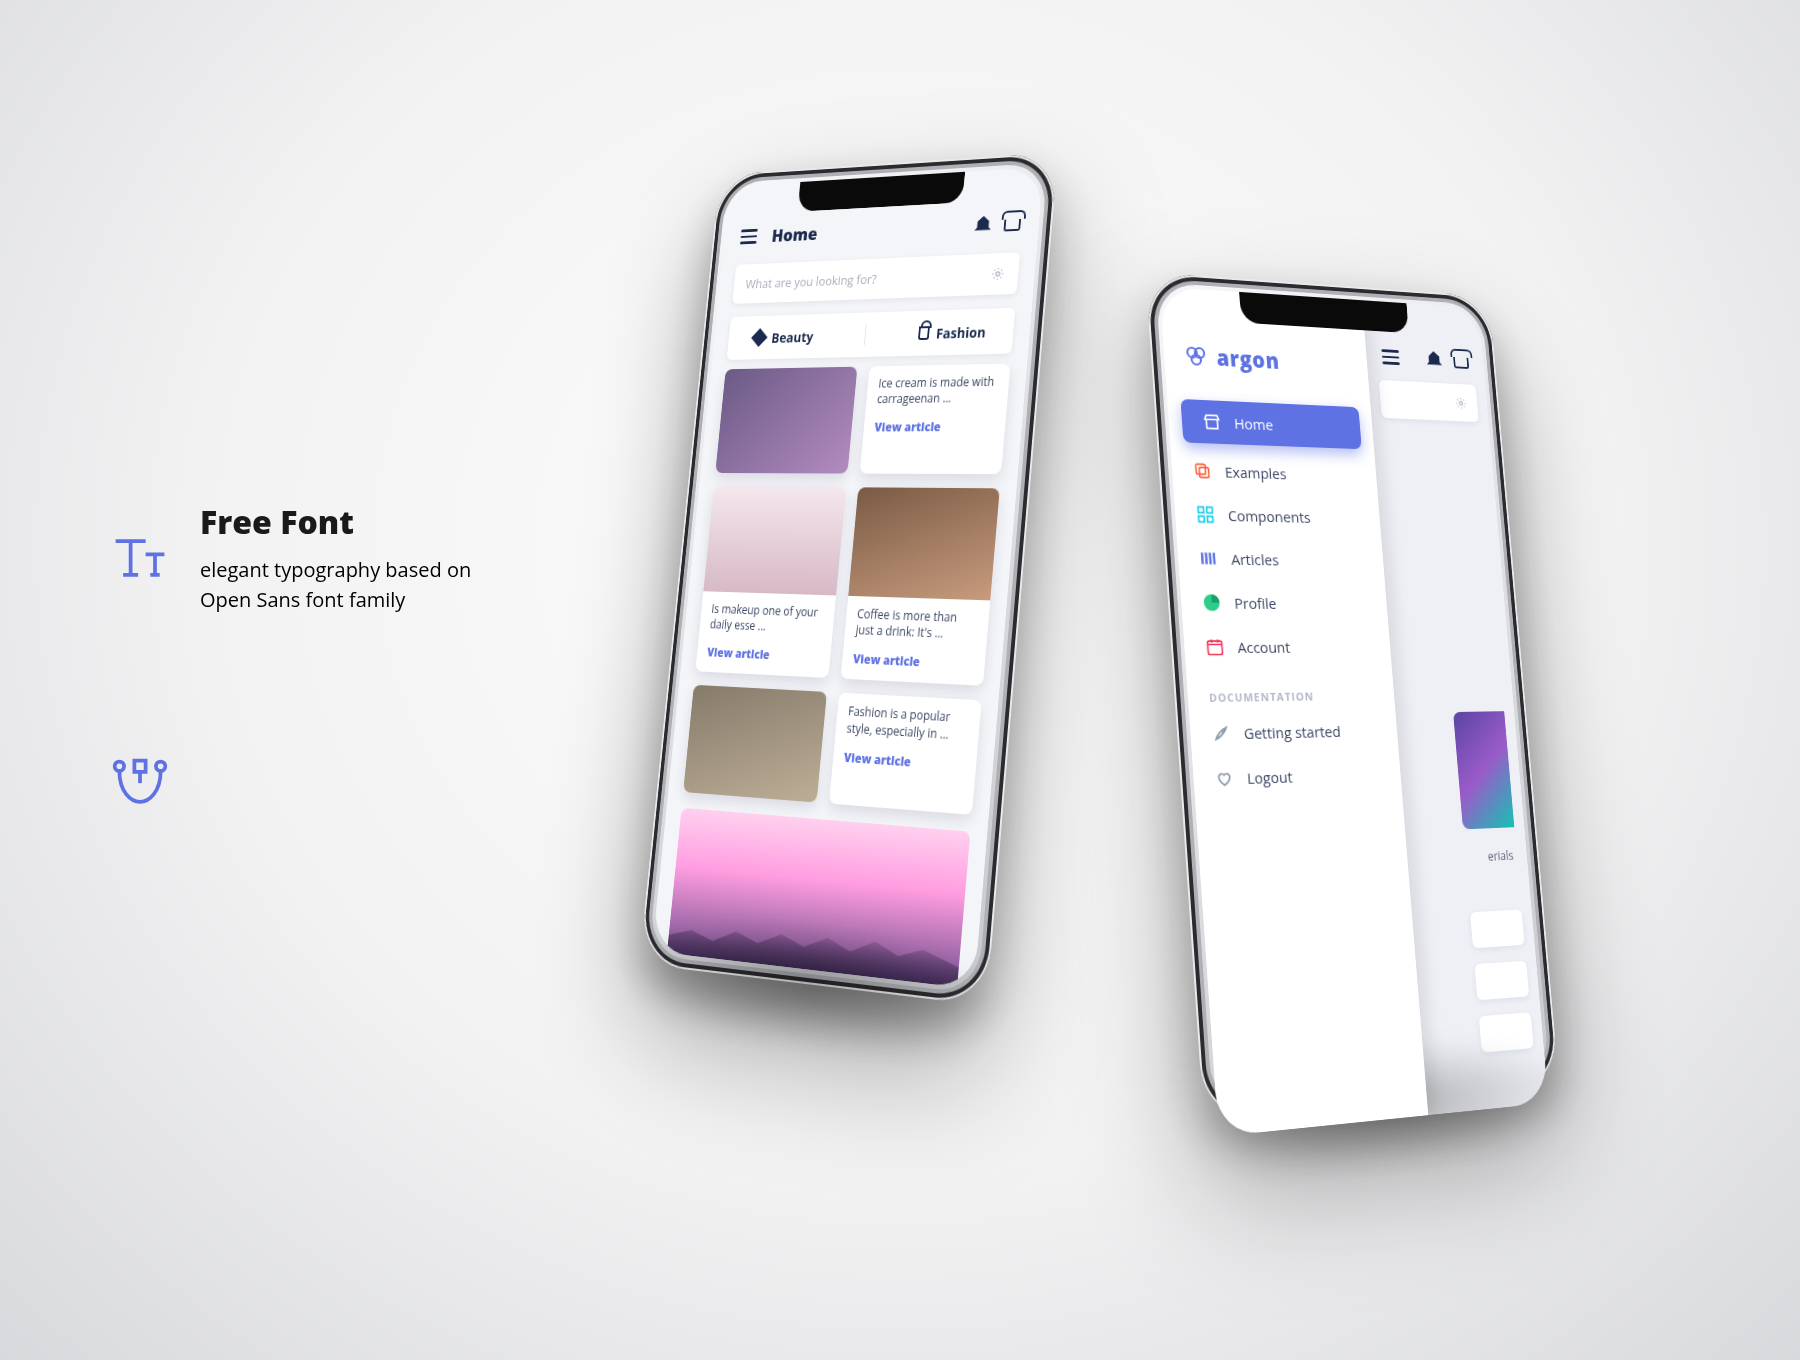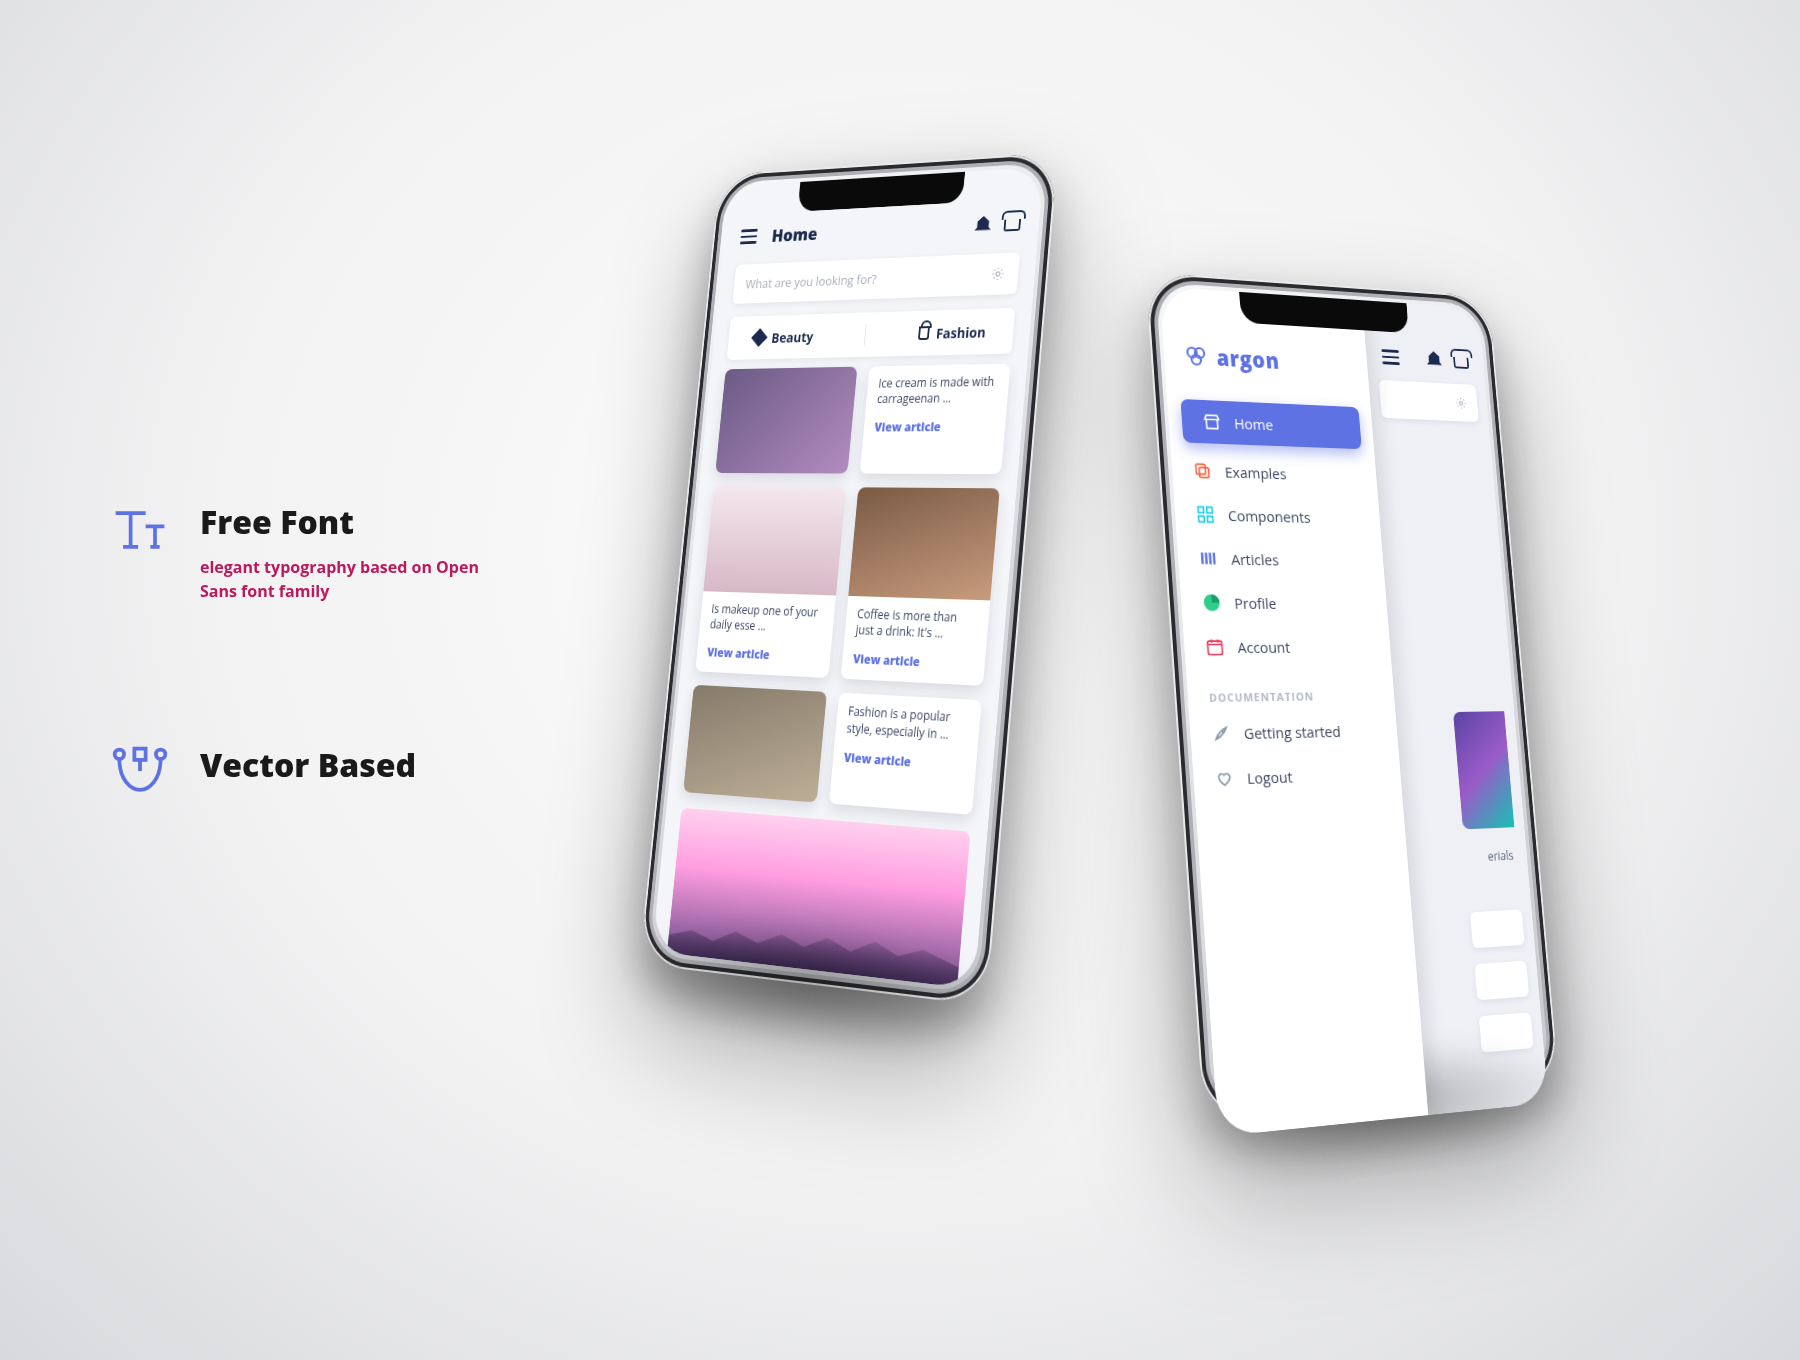--- a/index.html
+++ b/index.html
@@ -13,24 +13,24 @@
   }
 
   
   .features {
     position: absolute;
     left: 110px;
     top: 500px;
     width: 380px;
     color: #262626;
   }
-  .feature { display: flex; align-items: flex-start; margin-bottom: 140px; }
+  .feature { display: flex; align-items: center; margin-bottom: 140px; }
   .feature .ficon { width: 60px; height: 60px; margin-right: 30px; flex: 0 0 60px; }
   .feature h2 { font-size: 32px; font-weight: 800; color: #1a1a1a; margin-bottom: 12px; }
-  .feature p { font-size: 16px; line-height: 1.5; color: #be185d; font-weight: 700; }
+  .feature p { font-size: 20px; line-height: 1.5; color: #000000; font-weight: 400; }
 
   
   .phone {
     position: absolute;
     width: 390px;
     height: 830px;
     border-radius: 54px;
     background: linear-gradient(145deg, #f7f8fa, #c6c8cc);
     box-shadow:
         0 60px 120px rgba(0,0,0,.35),
@@ -194,21 +194,20 @@
     <div class="ficon">
       <svg viewBox="0 0 64 64" fill="none" stroke="#5e72e4" stroke-width="4">
         <circle cx="10" cy="12" r="5"></circle>
           <circle cx="54" cy="12" r="5"></circle>
         <rect x="26" y="6" width="12" height="12"></rect>
         <path d="M10 17c0 22 12 33 22 33S54 39 54 17"></path>
         <path d="M32 18v12"></path>
       </svg>
     </div>
     <div>
-      <h2>Vector Based</h2>
     </div>
   </div>
 </div>
 
 <div class="phone phone1">
   <div class="screen">
     <div class="notch"></div>
 
     <div class="p1-top">
       <div class="hamburger">

